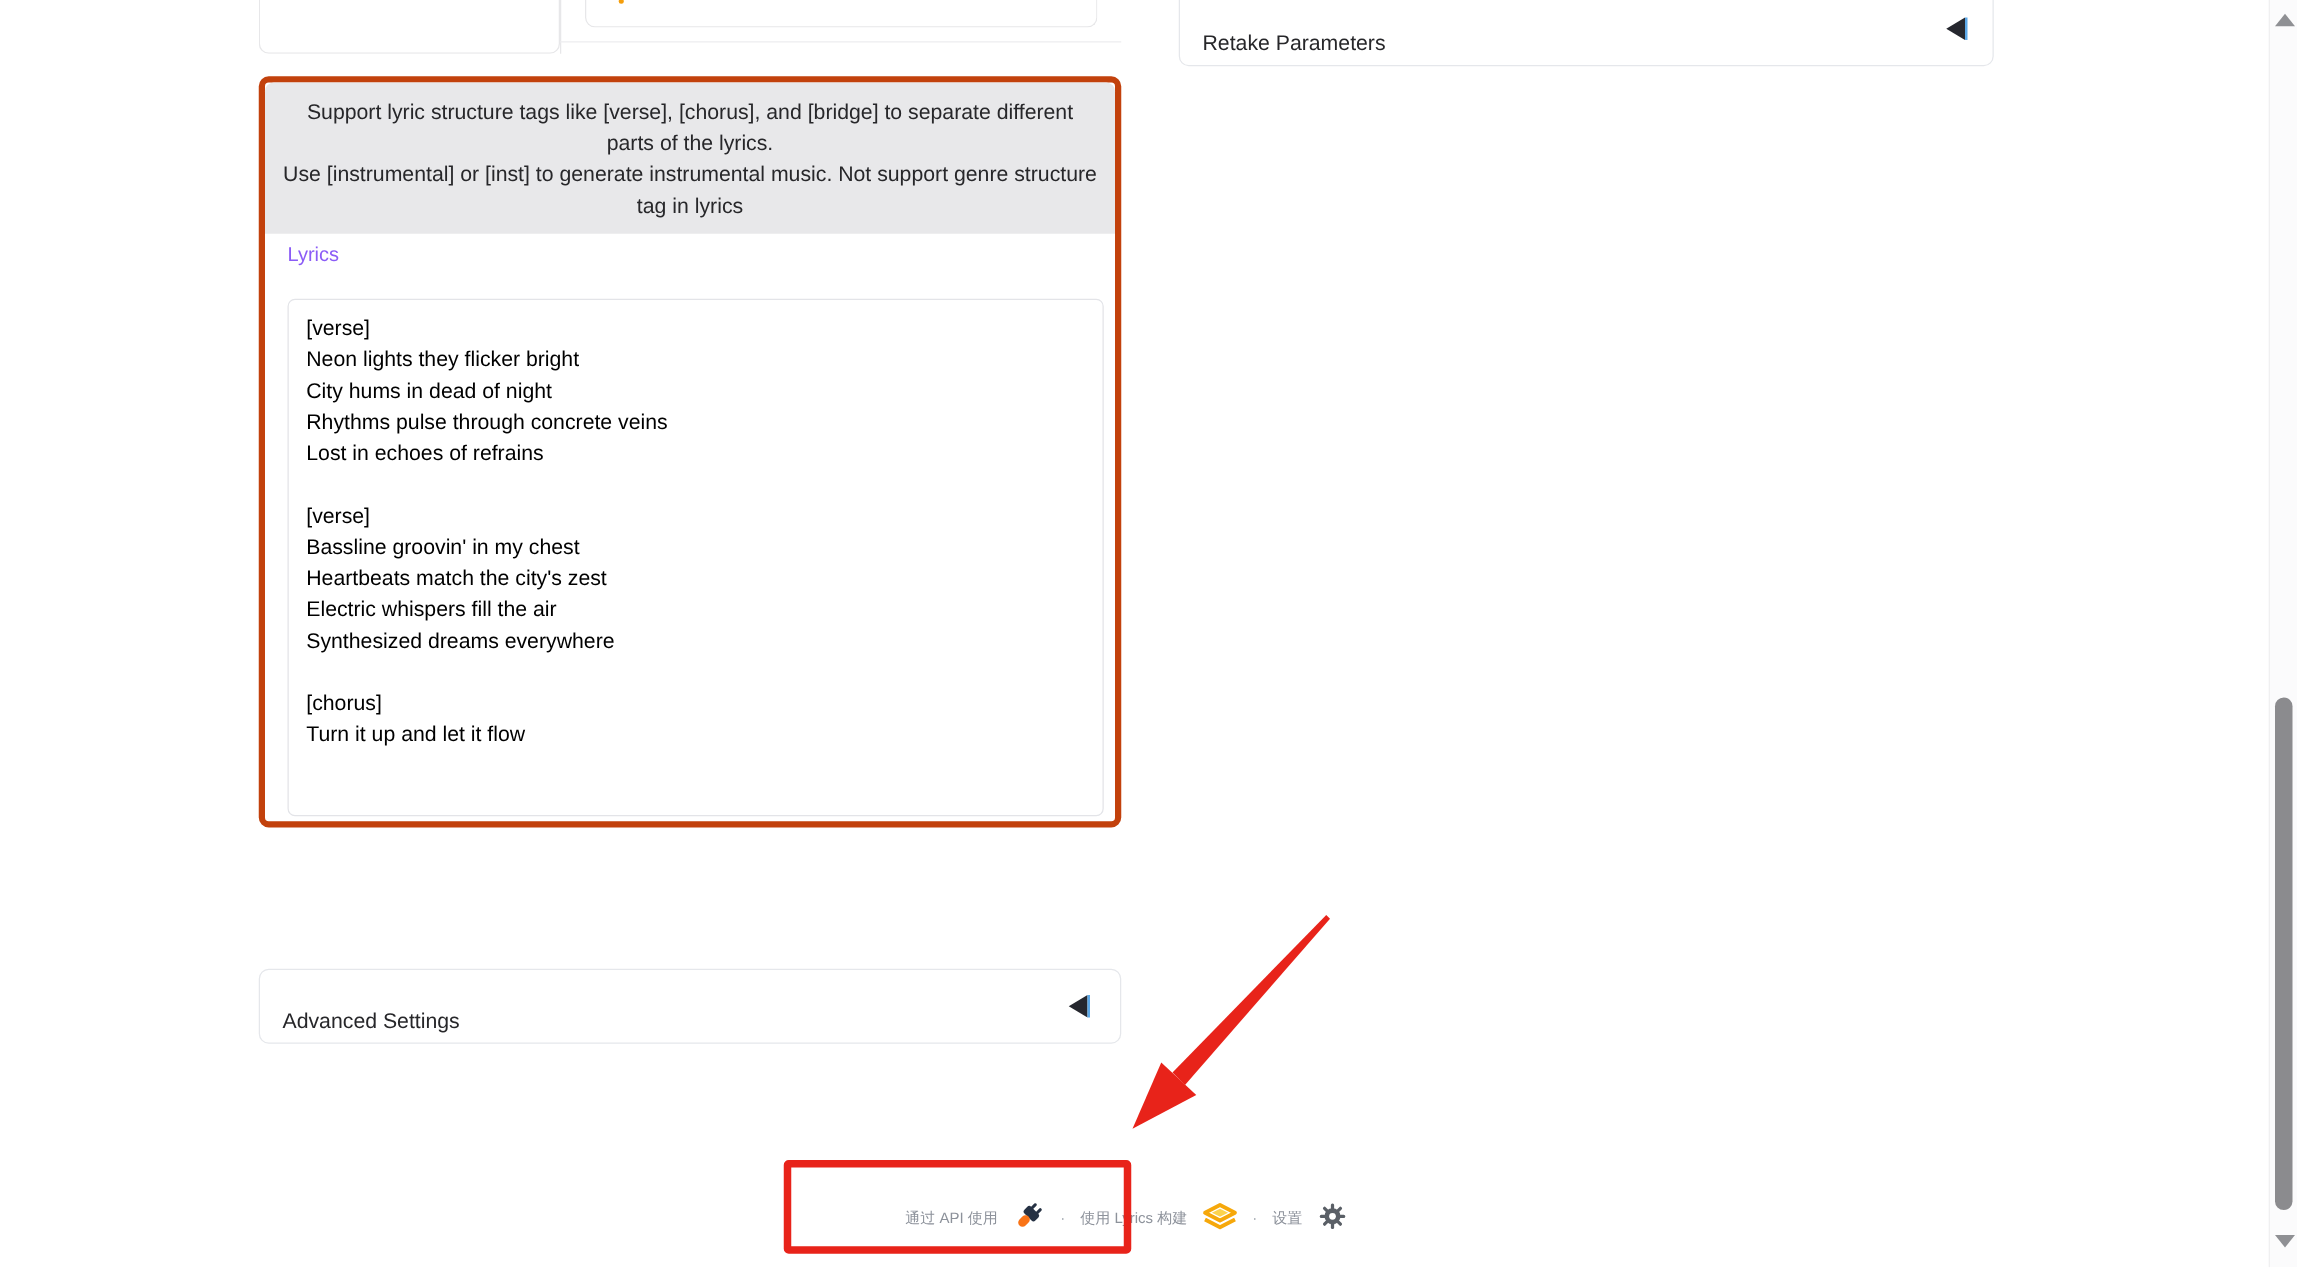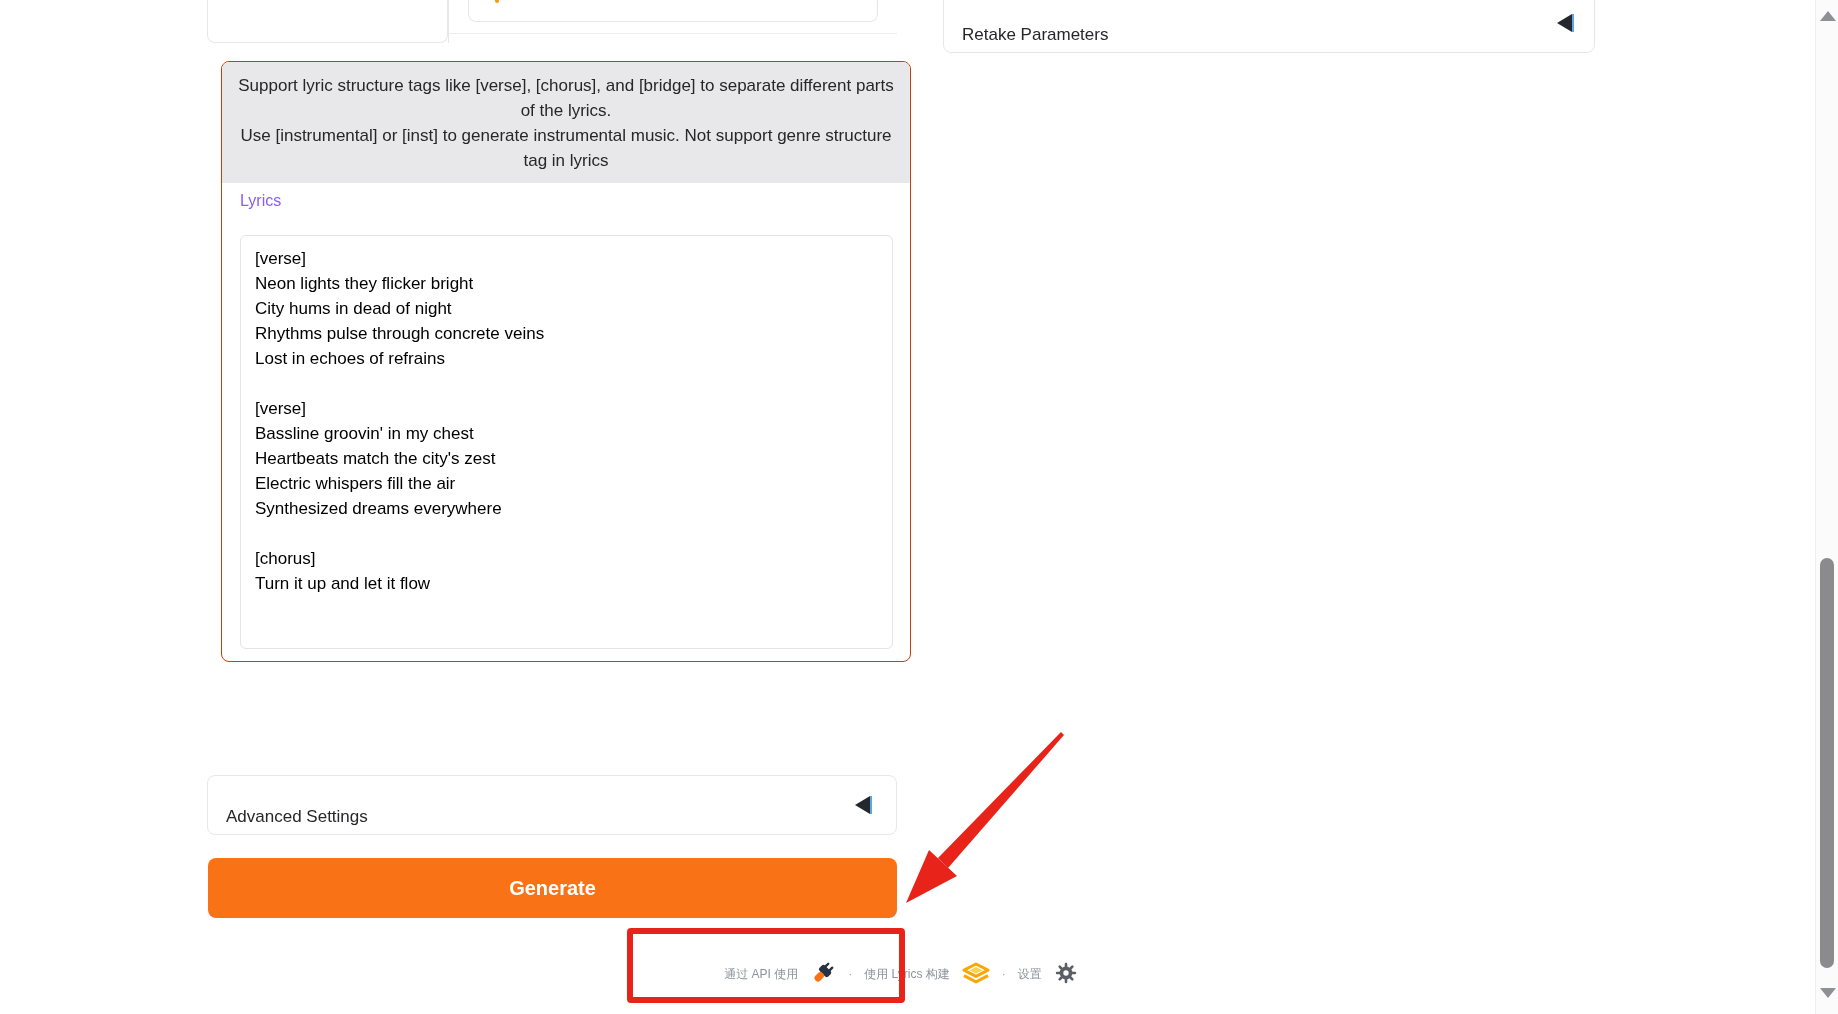--- a/index.html
+++ b/index.html
@@ -25,22 +25,22 @@
     position:absolute; left:468px; top:-26px; width:410px; height:48px;
     border:1px solid #e7e7e9; border-top:none; border-radius:0 0 8px 8px;
     background:#fff;
   }
   .clipped-glyph {
     position:absolute; left:24px; top:22px; width:16px; height:10px; overflow:hidden;
   }
   .clipped-glyph svg { position:absolute; top:-8px; left:0; }
   
   .lyrics-card {
-    position:absolute; left:221px; top:61px; width:690px; height:601px;
-    background:#fff; border:1px solid #c2410c; border-radius:8px;
+    position:absolute; left:207px; top:61px; width:690px; height:601px;
+    background:#fff; border:5px solid #c2410c; border-radius:8px;
   }
   .info-banner {
     position:absolute; left:0; top:0; width:100%; height:121px;
     background:#e8e8ea; border-radius:7px 7px 0 0;
     color:#27272a; font-size:17px; line-height:25px; text-align:center;
     padding:11px 14px; white-space:pre-line;
   }
   .lyrics-label {
     position:absolute; left:18px; top:130px;
     color:#8b5cf6; font-size:16px;
@@ -158,21 +158,20 @@
   </div>
 
   <div class="accordion acc-retake">
     <span class="accordion-label">Retake Parameters</span>
     <span class="caret-wrap">
       <span class="caret-left"></span>
         <span class="caret-blue-edge"></span>
     </span>
   </div>
 
-  <button class="generate-btn">Generate</button>
 
   <div class="footer">
     <span class="f-link">通过 API 使用</span>
     <span class="f-icon">
       <svg width="26" height="26" viewBox="0 0 24 24">
         <g transform="rotate(45 12 12)">
           <rect x="8.3" y="1.5" width="2.2" height="5.5" rx="1" fill="#263244"></rect>
           <rect x="13.5" y="1.5" width="2.2" height="5.5" rx="1" fill="#263244"></rect>
           <rect x="6.3" y="5.8" width="11.4" height="7" rx="2" fill="#263244"></rect>
           <rect x="8.8" y="12.2" width="6.4" height="9.5" rx="3.2" fill="#f97316"></rect>

